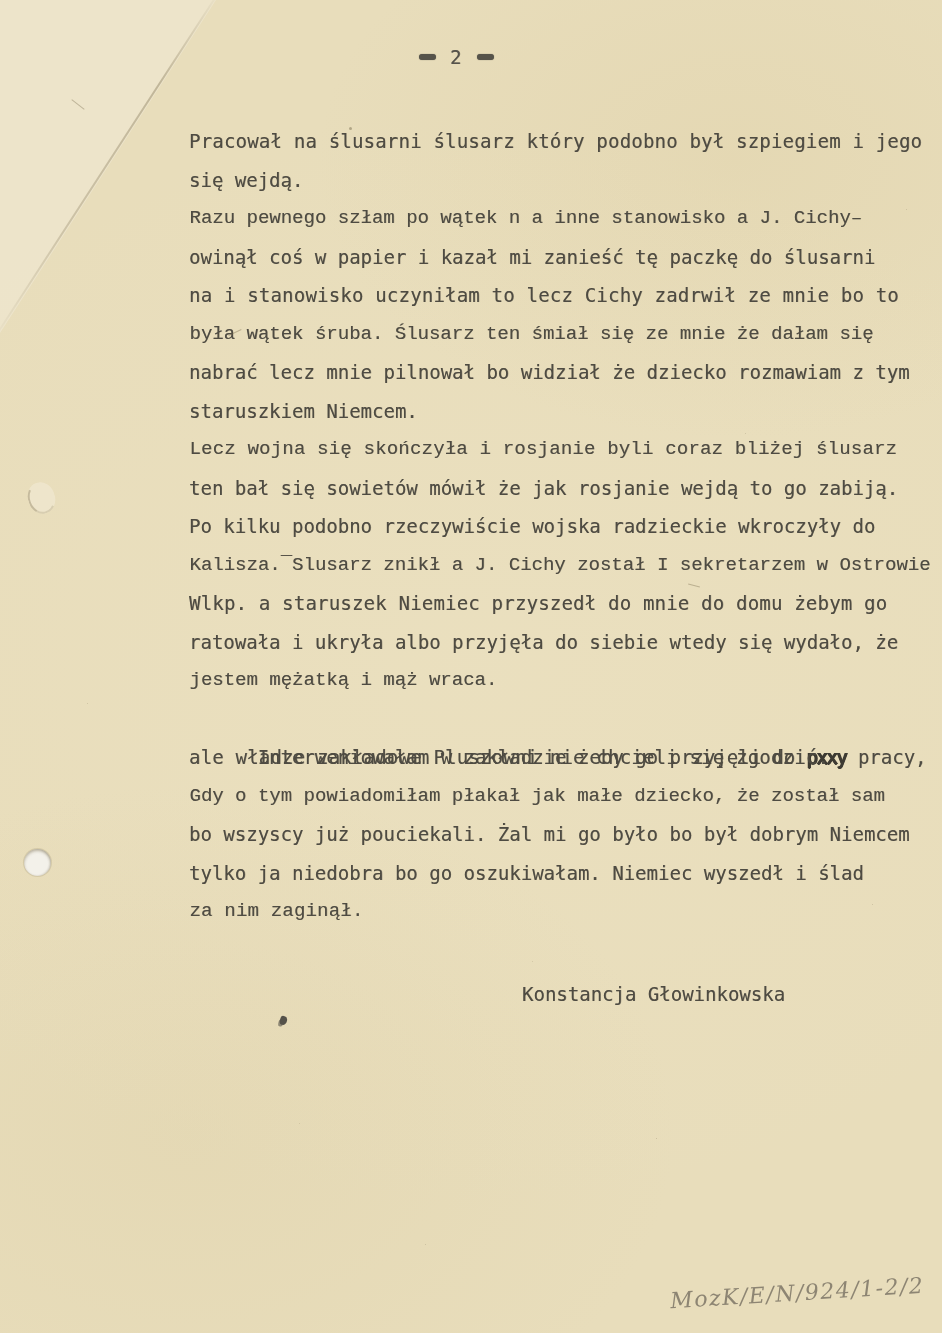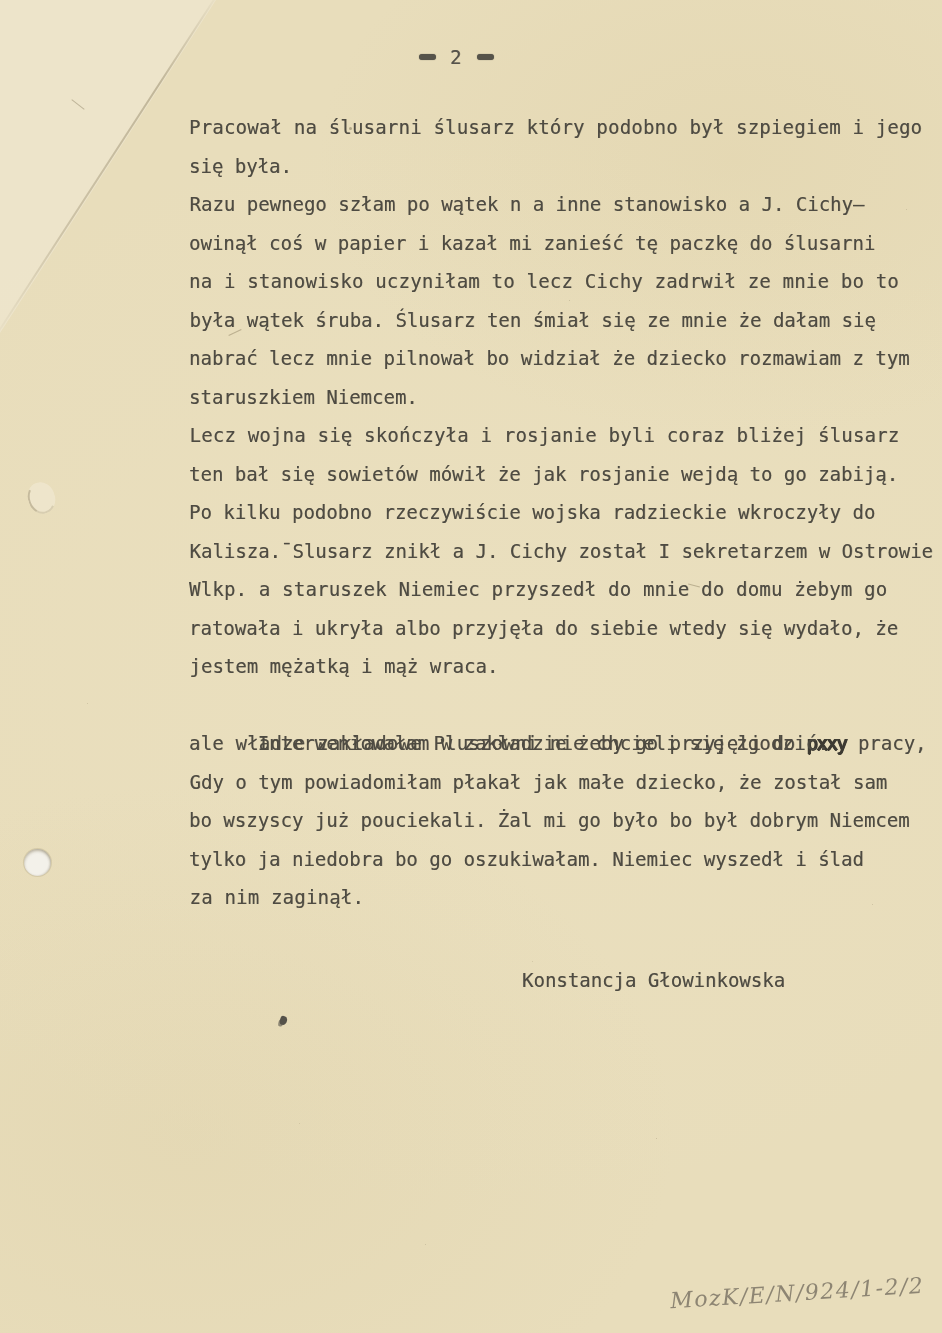--- a/index.html
+++ b/index.html
@@ -35,26 +35,26 @@
     text-shadow:0.4px 0.4px 0.6px rgba(70,66,58,0.55);
   }
   .page-number .dash{
     display:inline-block;width:17px;height:6px;border-radius:3px;
     background:#56534a;color:transparent;overflow:hidden;
     box-shadow:0 0 1px rgba(70,66,58,0.7);
   }
   .page-number .num{font-size:19px;}
   
   .text-block{
-    position:absolute;left:189px;top:108px;width:752px;
+    position:absolute;left:189px;top:122px;width:752px;
     font-size:19px;line-height:38.5px;color:#4e4b42;
     text-shadow:0.4px 0.4px 0.5px rgba(82,78,68,0.5);
   }
   .tline{white-space:pre;height:38.5px;}
-  .tline:nth-child(3n){transform:translateX(0.5px);}
+  .tline:nth-child(3n){transform:translateX(0.5px);font-family:Liberation Mono, monospace;}
   .tline:nth-child(4n+1){letter-spacing:0.2px;}
   .struck{
     font-weight:normal;letter-spacing:-1.5px;color:#3e3b33;
     text-shadow:0.8px 0 #3e3b33, -0.8px 0 #3e3b33, 0 0.5px #3e3b33;
   }
   .signature-line{padding-left:333px;white-space:pre;height:38.5px;margin-top:44px;}
   
   .punch-hole{
     position:absolute;left:24px;top:849px;width:27px;height:27px;border-radius:50%;
     background:#f3f1ea;
@@ -111,21 +111,21 @@
   <div class="fold-crease"></div>
 
   <div class="page-number">
     <span class="dash">-</span>
     <span class="num">2</span>
     <span class="dash">-</span>
   </div>
 
   <div class="text-block">
     <div class="tline">Pracował na ślusarni ślusarz który podobno był szpiegiem i jego</div>
-    <div class="tline">się była.</div>
+    <div class="tline">się wejdą.</div>
     <div class="tline">Razu pewnego szłam po wątek n a inne stanowisko a J. Cichy–</div>
     <div class="tline">owinął coś w papier i kazał mi zanieść tę paczkę do ślusarni</div>
     <div class="tline">na i stanowisko uczyniłam to lecz Cichy zadrwił ze mnie bo to</div>
     <div class="tline">była wątek śruba. Ślusarz ten śmiał się ze mnie że dałam się</div>
     <div class="tline">nabrać lecz mnie pilnował bo widział że dziecko rozmawiam z tym</div>
     <div class="tline">staruszkiem Niemcem.</div>
     <div class="tline">Lecz wojna się skończyła i rosjanie byli coraz bliżej ślusarz</div>
     <div class="tline">ten bał się sowietów mówił że jak rosjanie wejdą to go zabiją.</div>
     <div class="tline">Po kilku podobno rzeczywiście wojska radzieckie wkroczyły do</div>
     <div class="tline">Kalisza.¯Slusarz znikł a J. Cichy został I sekretarzem w Ostrowie</div>

